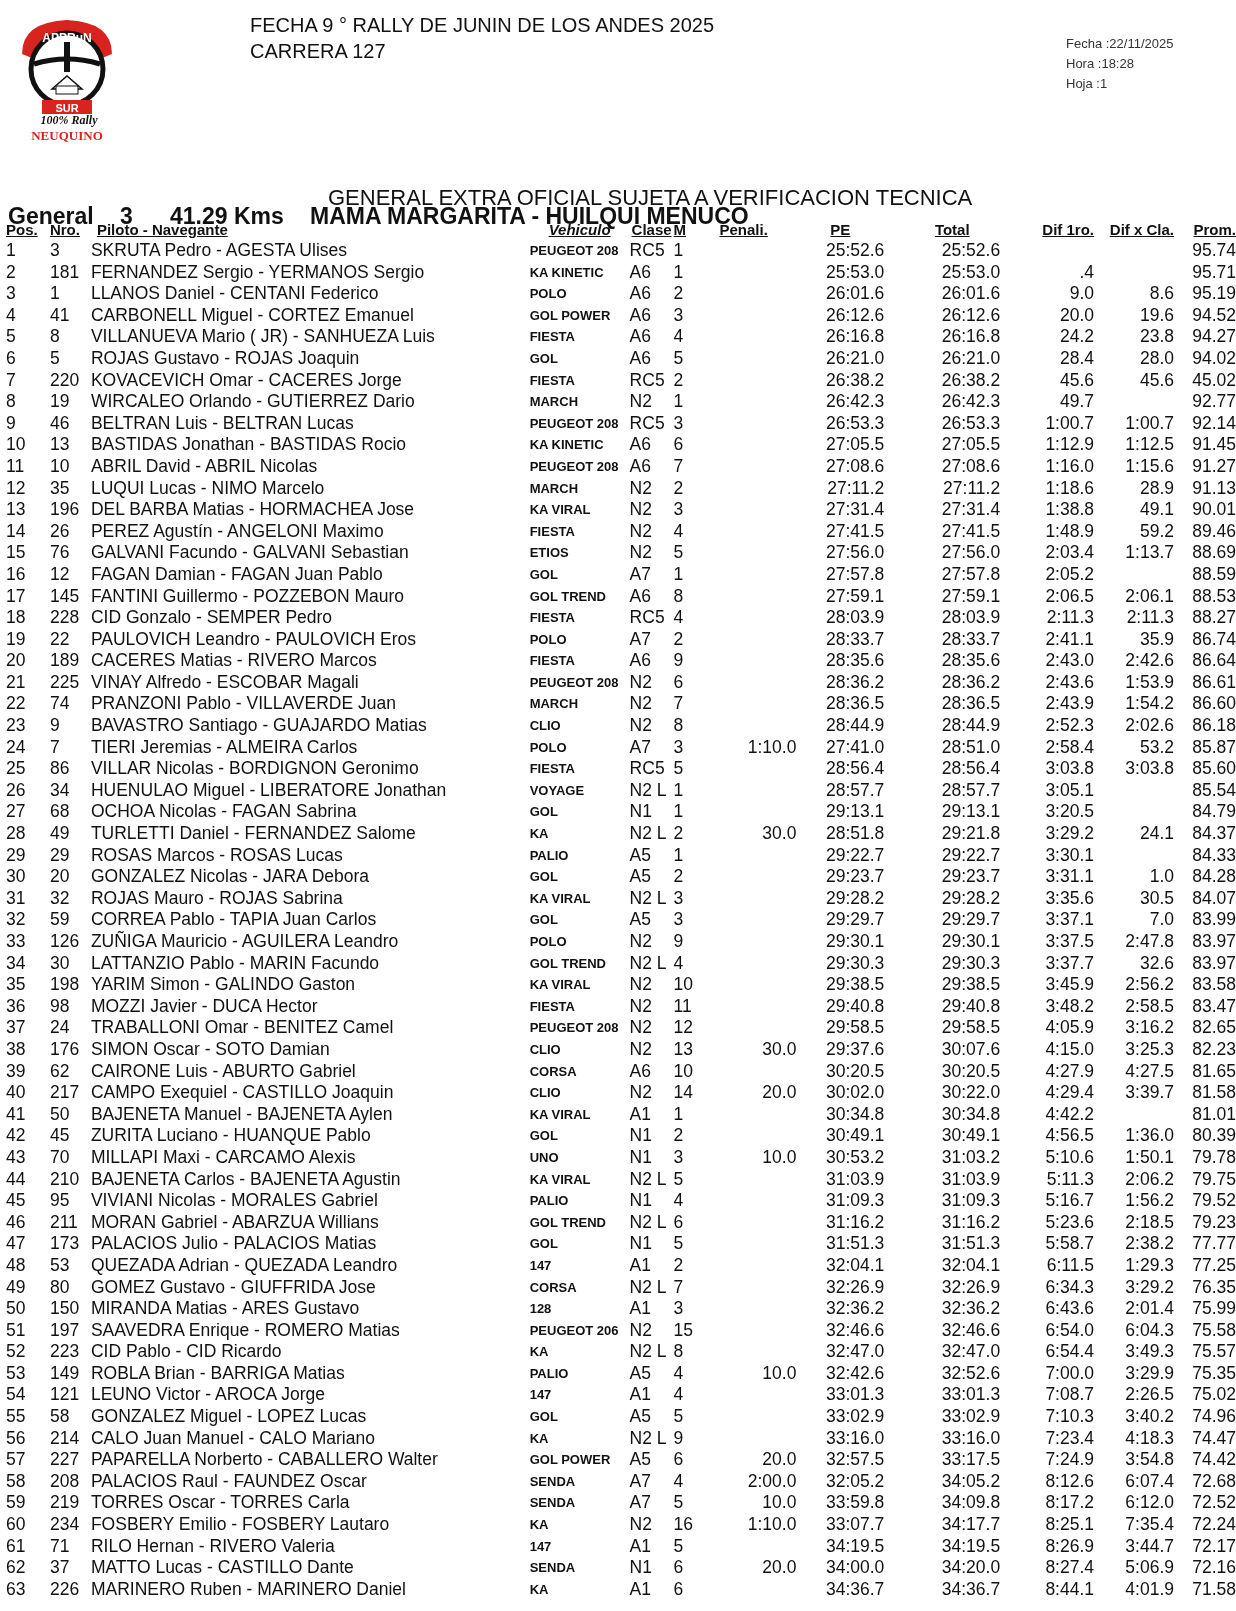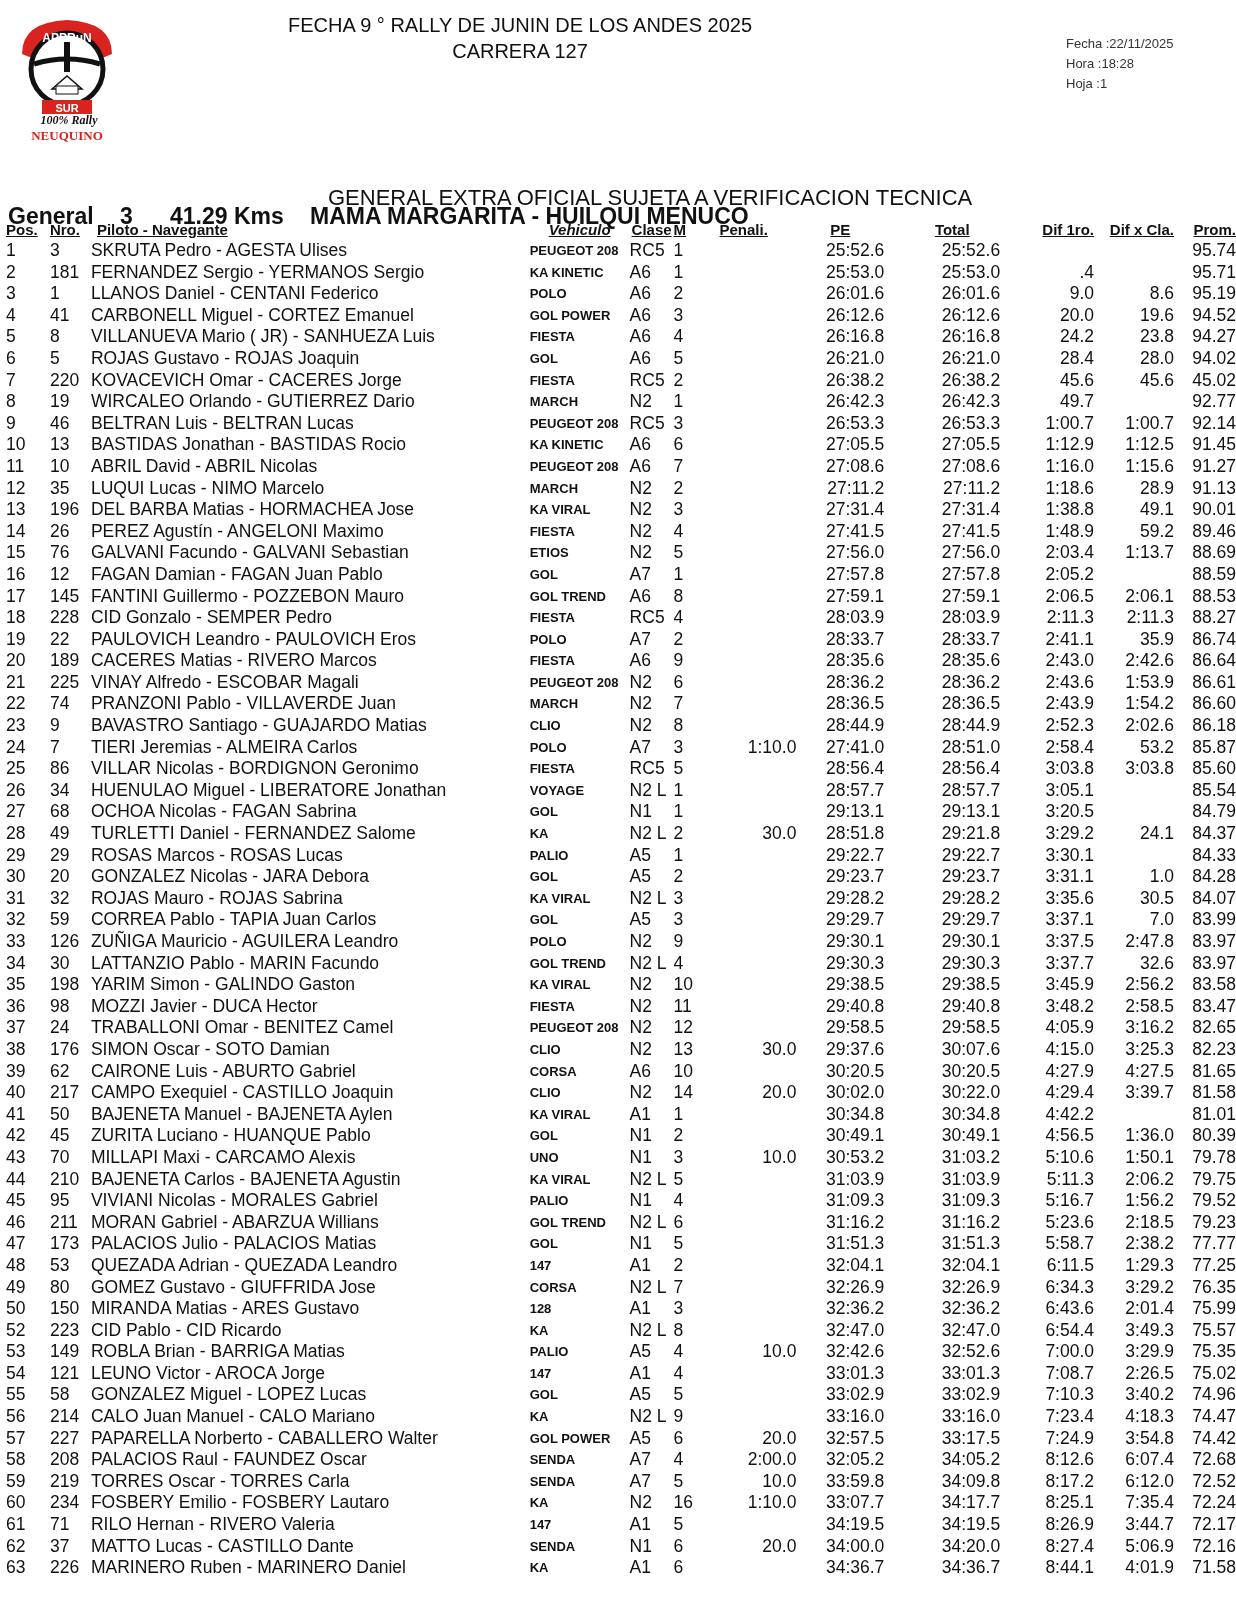--- a/index.html
+++ b/index.html
@@ -1,18 +1,18 @@
 <!DOCTYPE html>
 <html><head>
 <meta charset="utf-8">
 <style>
   html, body { margin: 0; padding: 0; background: #fff; }
   body { width: 1236px; height: 1611px; position: relative; overflow: hidden; font-family: "Liberation Sans", sans-serif; color: #111; }
   .logo { position: absolute; left: 14px; top: 14px; width: 106px; height: 130px; }
-  .title-block { position: absolute; left: 250px; top: 12px; width: 540px; text-align: center; font-size: 20px; line-height: 26px; }
+  .title-block { position: absolute; left: 250px; top: 12px; width: 540px; text-align: left; font-size: 20px; line-height: 26px; }
   .meta { position: absolute; left: 1066px; top: 34px; width: 140px; font-size: 13px; line-height: 20px; color: #333; }
   .meta .row { display: flex; }
   .stage { position: absolute; left: 8px; top: 155px; font-size: 23px; font-weight: bold; white-space: nowrap; }
   .stage span { display: inline-block; }
   .stage .s-gen { width: 112px; margin-top: 27px; }
   .stage .s-num { width: 50px; }
   .stage .s-km { width: 140px; margin-top: 48px; }
   .subtitle { position: absolute; left: 328px; top: 185px; font-size: 22px; white-space: nowrap; }
   table { position: absolute; left: 6px; top: 218px; border-collapse: collapse; font-size: 17.5px; }
   th { font-weight: bold; font-size: 15px; text-decoration: underline; padding: 0; height: 22px; white-space: nowrap; }
@@ -796,20 +796,34 @@
         <td class="c-cla">A1</td>
         <td class="c-m">3</td>
         <td class="c-pen"></td>
         <td class="c-pe">32:36.2</td>
         <td class="c-tot">32:36.2</td>
         <td class="c-d1">6:43.6</td>
         <td class="c-dc">2:01.4</td>
         <td class="c-pro">75.99</td>
       </tr>
       <tr>
+        <td class="c-pos">51</td>
+        <td class="c-nro">197</td>
+        <td class="c-pil">SAAVEDRA Enrique - ROMERO Matias</td>
+        <td class="c-veh">PEUGEOT 206</td>
+        <td class="c-cla">N2</td>
+        <td class="c-m">15</td>
+        <td class="c-pen"></td>
+        <td class="c-pe">32:46.6</td>
+        <td class="c-tot">32:46.6</td>
+        <td class="c-d1">6:54.0</td>
+        <td class="c-dc">6:04.3</td>
+        <td class="c-pro">75.58</td>
+      </tr>
+      <tr>
         <td class="c-pos">52</td>
         <td class="c-nro">223</td>
         <td class="c-pil">CID Pablo - CID Ricardo</td>
         <td class="c-veh">KA</td>
         <td class="c-cla">N2 L</td>
         <td class="c-m">8</td>
         <td class="c-pen"></td>
         <td class="c-pe">32:47.0</td>
         <td class="c-tot">32:47.0</td>
         <td class="c-d1">6:54.4</td>

